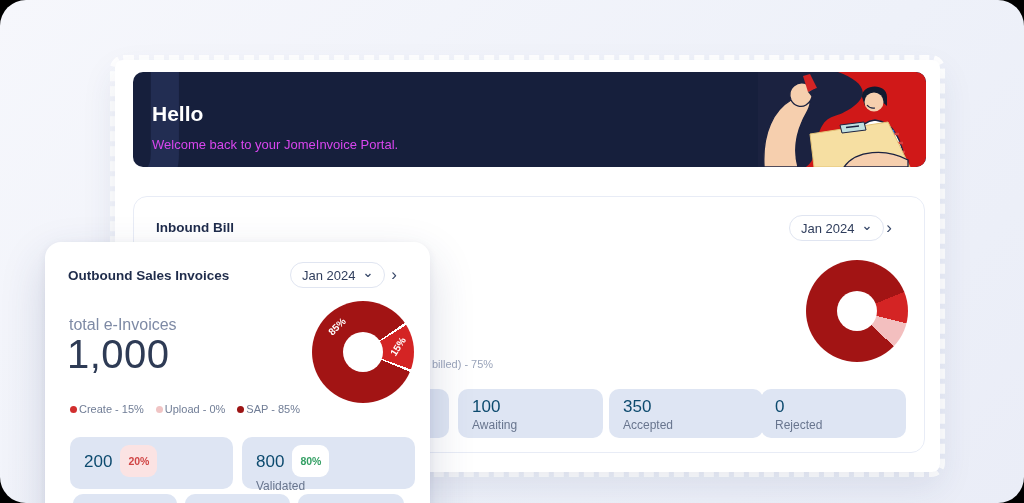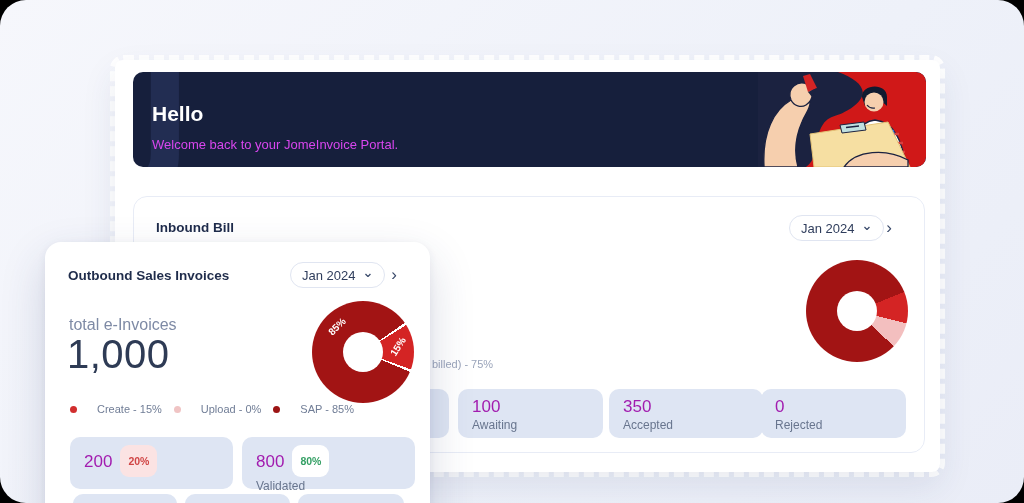--- a/index.html
+++ b/index.html
@@ -64,40 +64,40 @@
   .donut-inbound {
     background:conic-gradient(#a21414 0deg 68deg,#d42424 68deg 104deg,#f3bfbf 104deg 134deg,#a21414 134deg 360deg);
   }
   .donut-label { position:absolute; font-size:10px; font-weight:700; color:#ffffff; z-index:2; }
   .dl-major { left:15px; top:20px; transform:rotate(-45deg); }
   .dl-minor { left:76px; top:40px; transform:rotate(-57deg); }
   
   .stat-card {
     position:absolute; height:49px; background:#dee5f3; border-radius:10px; padding:8px 14px 0 14px;
   }
-  .stat-value { font-size:17px; font-weight:500; color:#a21caf; line-height:19px; display:inline-block; }
+  .stat-value { font-size:17px; font-weight:500; color:#0c4a6e; line-height:19px; display:inline-block; }
   .stat-label { font-size:12px; color:#68758e; line-height:16px; display:block; margin-top:1px; }
   .badge {
     display:inline-block; font-size:10.5px; font-weight:700; border-radius:9px;
     padding:10px 8px; margin-left:8px; vertical-align:2px;
   }
   .badge-red { background:#fbe3e3; color:#d04545; }
   .badge-green { background:#ffffff; color:#35a065; }
   .legend-fragment { position:absolute; left:298px; top:161px; font-size:11px; color:#9aa4ba; }
   
   .outbound {
     position:absolute; left:45px; top:242px; width:385px; height:330px;
     background:#ffffff; border-radius:16px; z-index:10;
     box-shadow:0 18px 45px rgba(44,58,105,0.18), 0 2px 8px rgba(44,58,105,0.07);
   }
   .outbound .card-title { position:absolute; left:23px; top:26px; }
   .total-label { position:absolute; left:24px; top:74px; font-size:16px; color:#7e8aa5; }
   .total-value { position:absolute; left:22px; top:90px; font-size:40px; font-weight:300; color:#2e3b55; letter-spacing:0.5px; }
   .legend { position:absolute; left:25px; top:161px; display:flex; gap:12px; align-items:center; }
-  .legend-item { display:flex; align-items:center; gap:20px; font-size:11px; color:#707d96; }
+  .legend-item { display:flex; align-items:center; gap:2px; font-size:11px; color:#707d96; }
   .dot { width:7px; height:7px; border-radius:50%; display:inline-block; }
   .dot-create { background:#d12e2e; }
   .dot-upload { background:#f0c4c4; }
   .dot-sap { background:#9c1414; }
   .stub-card { position:absolute; height:50px; background:#dee5f3; border-radius:10px; }
 </style>
 </head>
 <body>
 
 <div class="screen">

